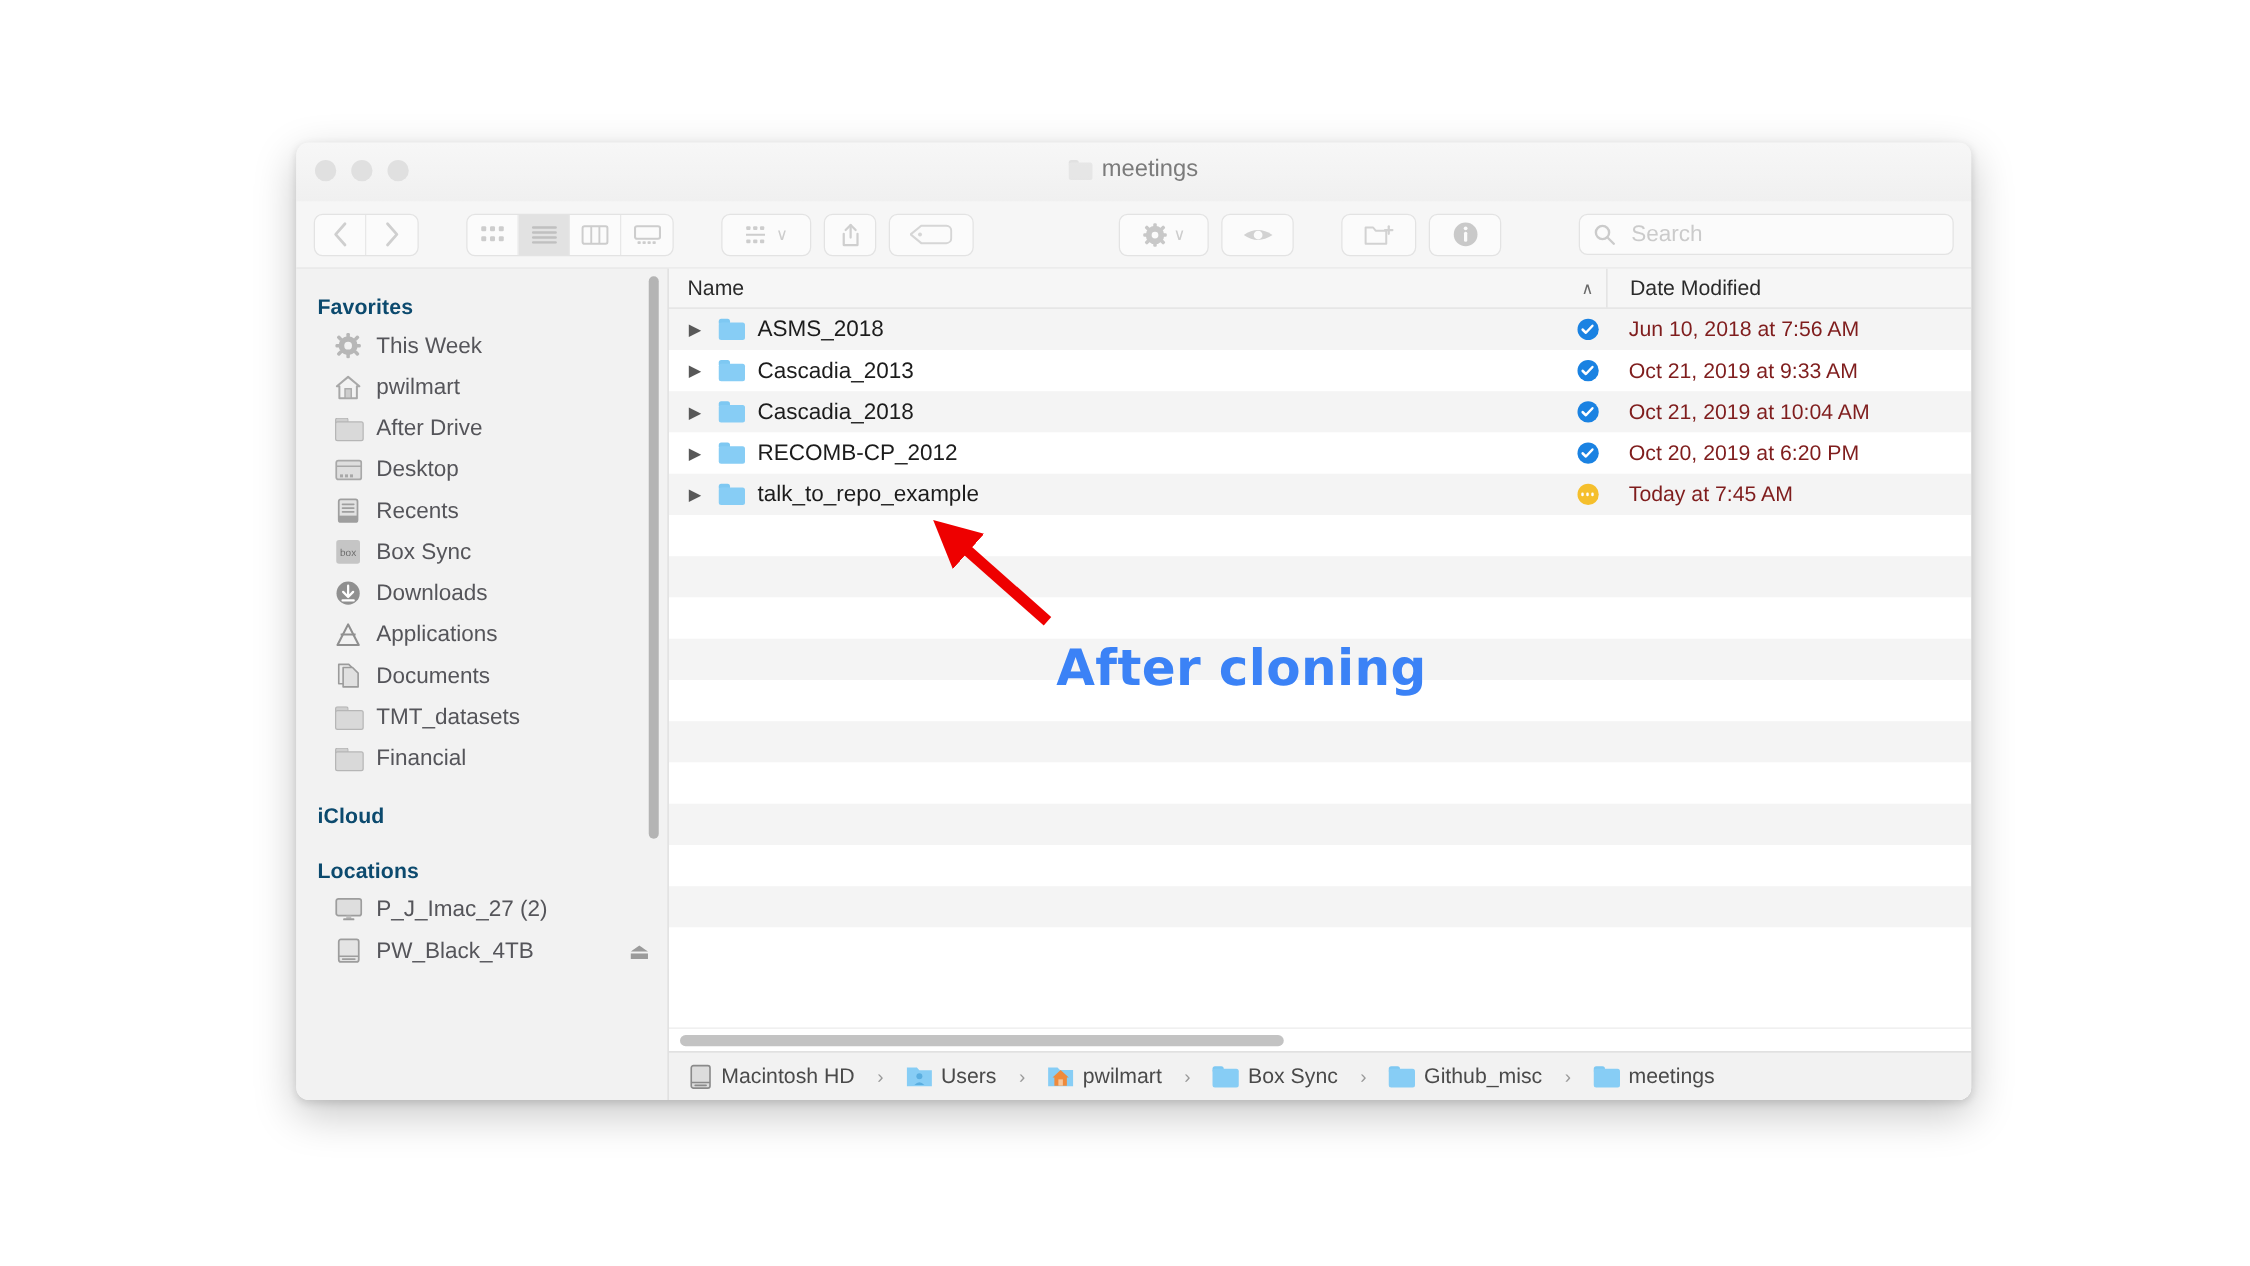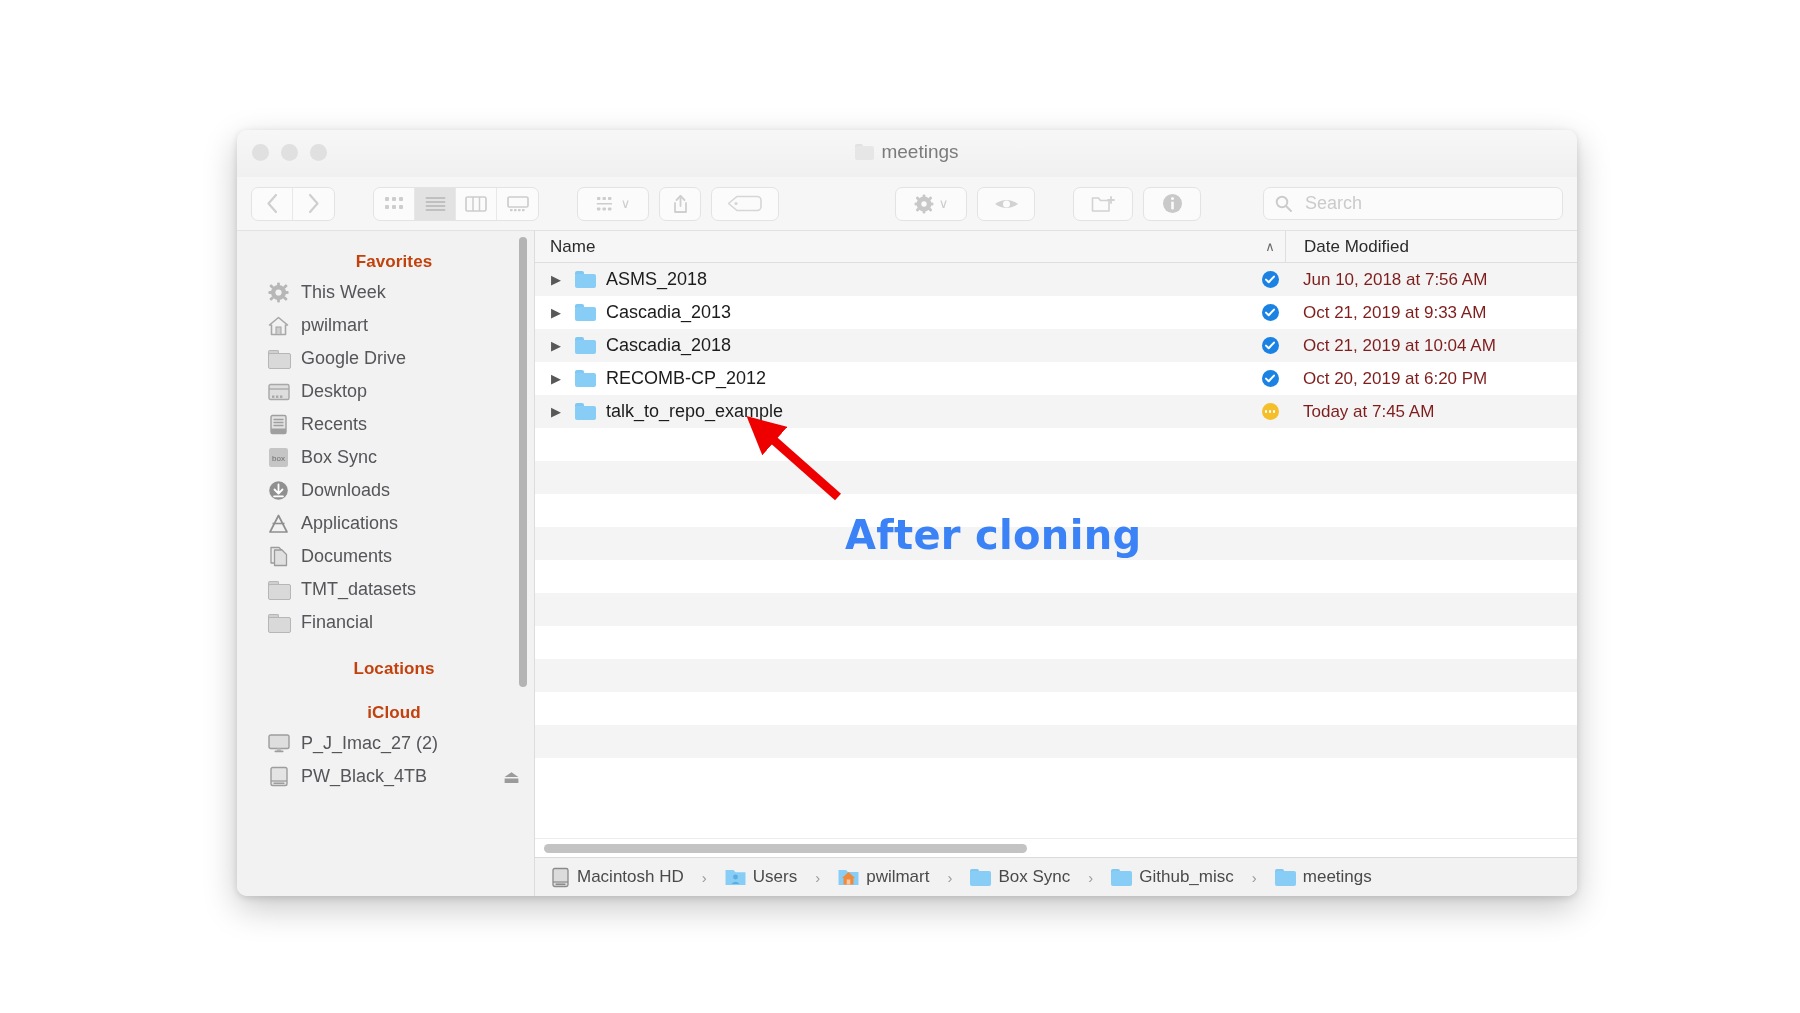--- a/index.html
+++ b/index.html
@@ -7,21 +7,21 @@
   html, body {
     width: 1800px; height: 1013px;
     background: #ffffff;
     font-family: "Liberation Sans", sans-serif;
     overflow: hidden;
   }
 
   
   #finder-window {
     position: absolute;
-    left: 237px; top: 130px;
+    left: 237px; top: 114px;
     width: 1340px; height: 766px;
     background: #f6f6f6;
     border-radius: 10px;
     box-shadow: 0 12px 34px rgba(0,0,0,0.22), 0 2px 7px rgba(0,0,0,0.13);
     overflow: hidden;
     display: flex; flex-direction: column;
   }
 
   
   .titlebar {
@@ -90,24 +90,23 @@
   
   .sidebar {
     width: 298px;
     background: #f2f2f2;
     border-right: 1px solid #dcdcdc;
     position: relative;
     padding-top: 8px;
     overflow: hidden;
   }
   .sb-head {
-    font-size: 17px; font-weight: bold; color: #c2410c;
+    font-size: 17px; font-weight: bold; color: #0c4a6e;
     padding: 13px 0 4px 17px;
     letter-spacing: .1px;
-    text-align: center;
   }
   .sb-item {
     display: flex; align-items: center; gap: 11px;
     height: 33px; padding-left: 30px;
     font-size: 18px; color: #55555a;
   }
   .sb-item .ico { width: 23px; height: 23px; flex: 0 0 auto; display:flex;align-items:center;justify-content:center;}
   .sb-item .eject { margin-left: auto; margin-right: 14px; color: #9b9b9b; }
   .sb-scroll {
     position: absolute; left: 282px; top: 6px;
@@ -392,21 +391,21 @@
             <rect x="8" y="11" width="5" height="7.5" fill="#cdcdcd" stroke="#a8a8a8" stroke-width="1.1"></rect>
           </svg>
         </span>
         <span>pwilmart</span>
       </div>
 
       <div class="sb-item">
         <span class="ico">
             <span class="folder-gray"></span>
           </span>
-        <span>Google Drive</span>
+        <span>After Drive</span>
       </div>
 
       <div class="sb-item">
         <span class="ico">
           <svg width="22" height="18" viewBox="0 0 22 18">
             <rect x="1" y="1.5" width="20" height="15" rx="1.6" fill="#dedede" stroke="#a8a8a8" stroke-width="1.4"></rect>
             <line x1="1" y1="6" x2="21" y2="6" stroke="#a8a8a8" stroke-width="1.3"></line>
             <g fill="#a8a8a8">
                 <rect x="4" y="12.5" width="2.4" height="2.4"></rect>
                 <rect x="8" y="12.5" width="2.4" height="2.4"></rect>
@@ -481,23 +480,23 @@
         <span>TMT_datasets</span>
       </div>
 
       <div class="sb-item">
         <span class="ico">
             <span class="folder-gray"></span>
           </span>
         <span>Financial</span>
       </div>
 
+      <div class="sb-head" style="padding-top:20px;">iCloud</div>
+
       <div class="sb-head" style="padding-top:20px;">Locations</div>
-
-      <div class="sb-head" style="padding-top:20px;">iCloud</div>
 
       <div class="sb-item">
         <span class="ico">
           <svg width="22" height="19" viewBox="0 0 22 19">
             <rect x="1" y="1" width="20" height="13.5" rx="1.8" fill="#dedede" stroke="#9d9d9d" stroke-width="1.4"></rect>
             <rect x="9" y="14.5" width="4" height="2.4" fill="#bdbdbd"></rect>
             <rect x="6.5" y="16.6" width="9" height="1.6" rx=".7" fill="#9d9d9d"></rect>
           </svg>
         </span>
         <span>P_J_Imac_27 (2)</span>

